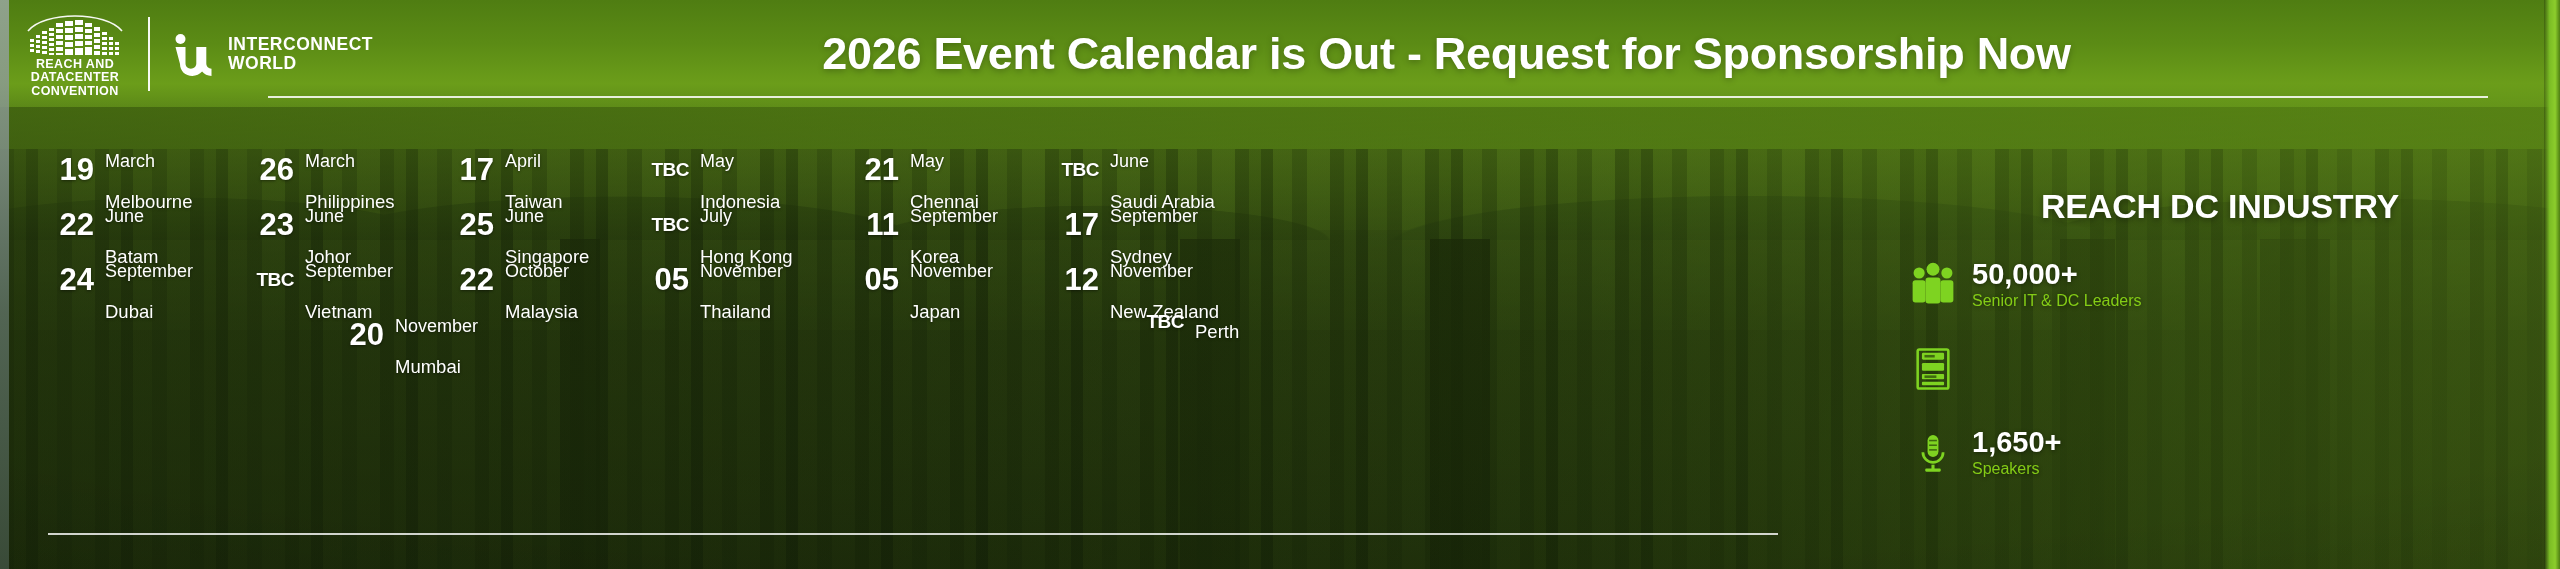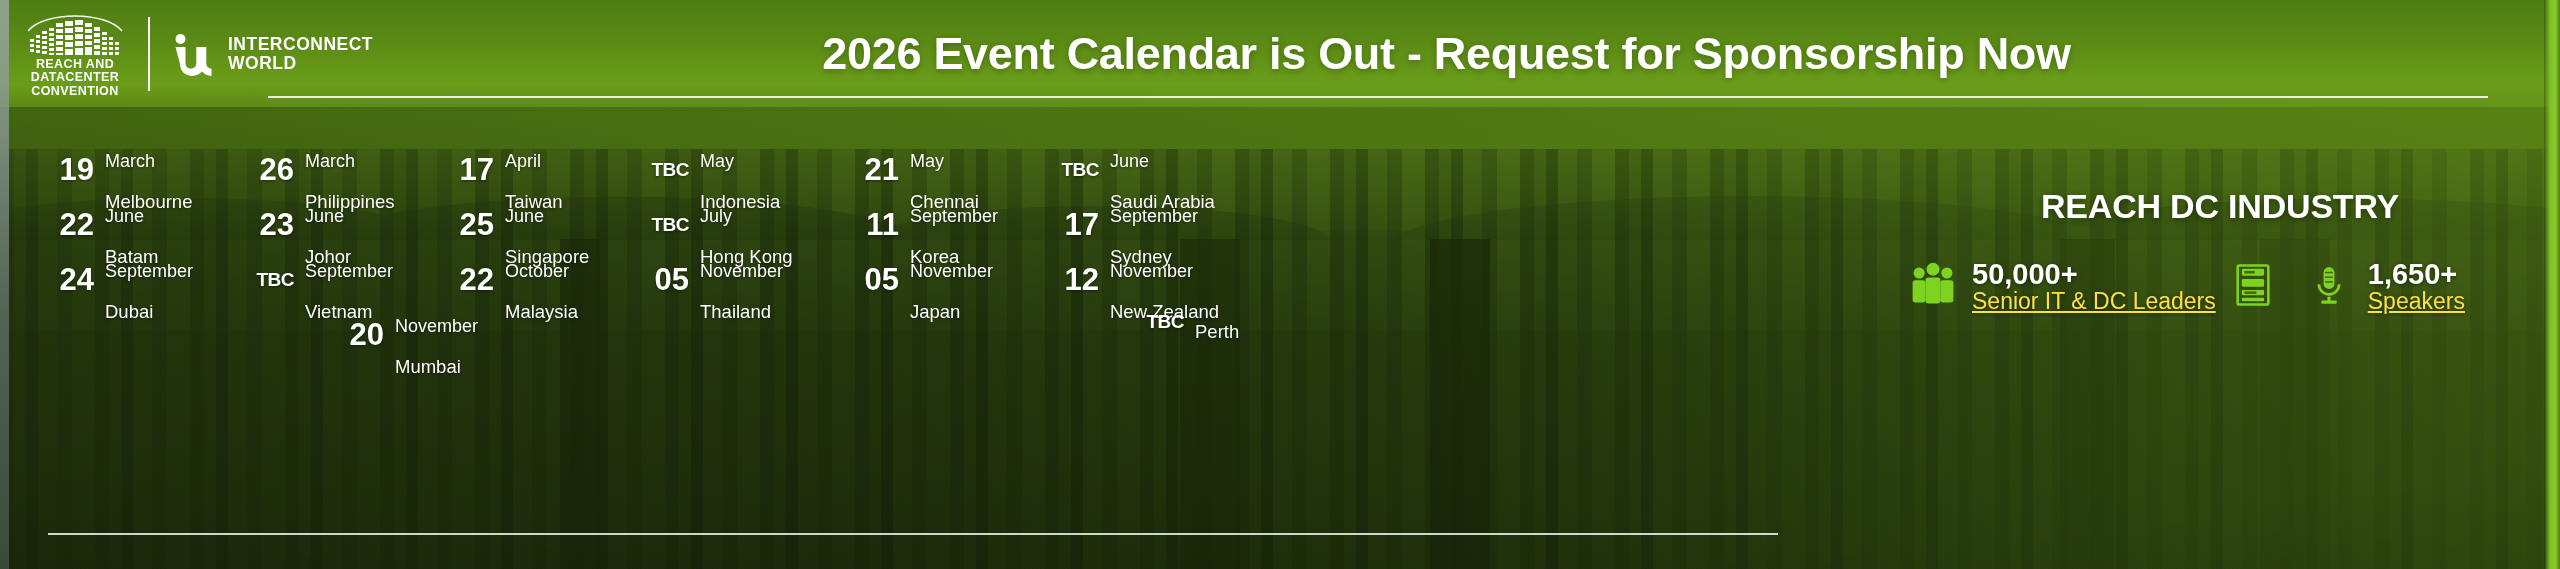--- a/index.html
+++ b/index.html
@@ -166,33 +166,33 @@
   
   .stats{
     position:absolute; right:20px; top:112px; width:640px; height:420px;
   }
   .stats h2{
     color:#fff; font-weight:bold; font-size:34px; letter-spacing:-.2px;
     text-align:center; margin:75px 0 0 0; white-space:nowrap;
     text-shadow:0 2px 6px rgba(0,0,0,.40);
   }
   .stat-grid{
-    margin-top:32px; display:grid; grid-template-columns:1fr 1fr 1fr 1fr;
+    margin-top:32px; display:grid; grid-template-columns:1fr;
     row-gap:30px; column-gap:10px; padding-left:6px;
   }
   .stat{ display:flex; align-items:center; }
   .stat .ico{ width:54px; height:54px; margin-right:12px; flex:none; display:flex; align-items:center; justify-content:center; }
   .stat .txt{ display:flex; flex-direction:column; }
   .stat .num{
     color:#fff; font-weight:bold; font-size:29px; line-height:31px;
     text-shadow:0 1px 4px rgba(0,0,0,.45);
   }
   .stat .lbl{
-    color:#fde047; font-size:23px; line-height:22px;
-    text-shadow:0 1px 4px rgba(0,0,0,.45); white-space:nowrap;text-decoration:underline;
+    color:#84cc16; font-size:16px; line-height:22px;
+    text-shadow:0 1px 4px rgba(0,0,0,.45); white-space:nowrap;
   }
 </style>
 </head>
 <body>
 
 <div class="banner">
 
   <div class="bg">
     <div class="sky"></div>
     <div class="water"></div>

